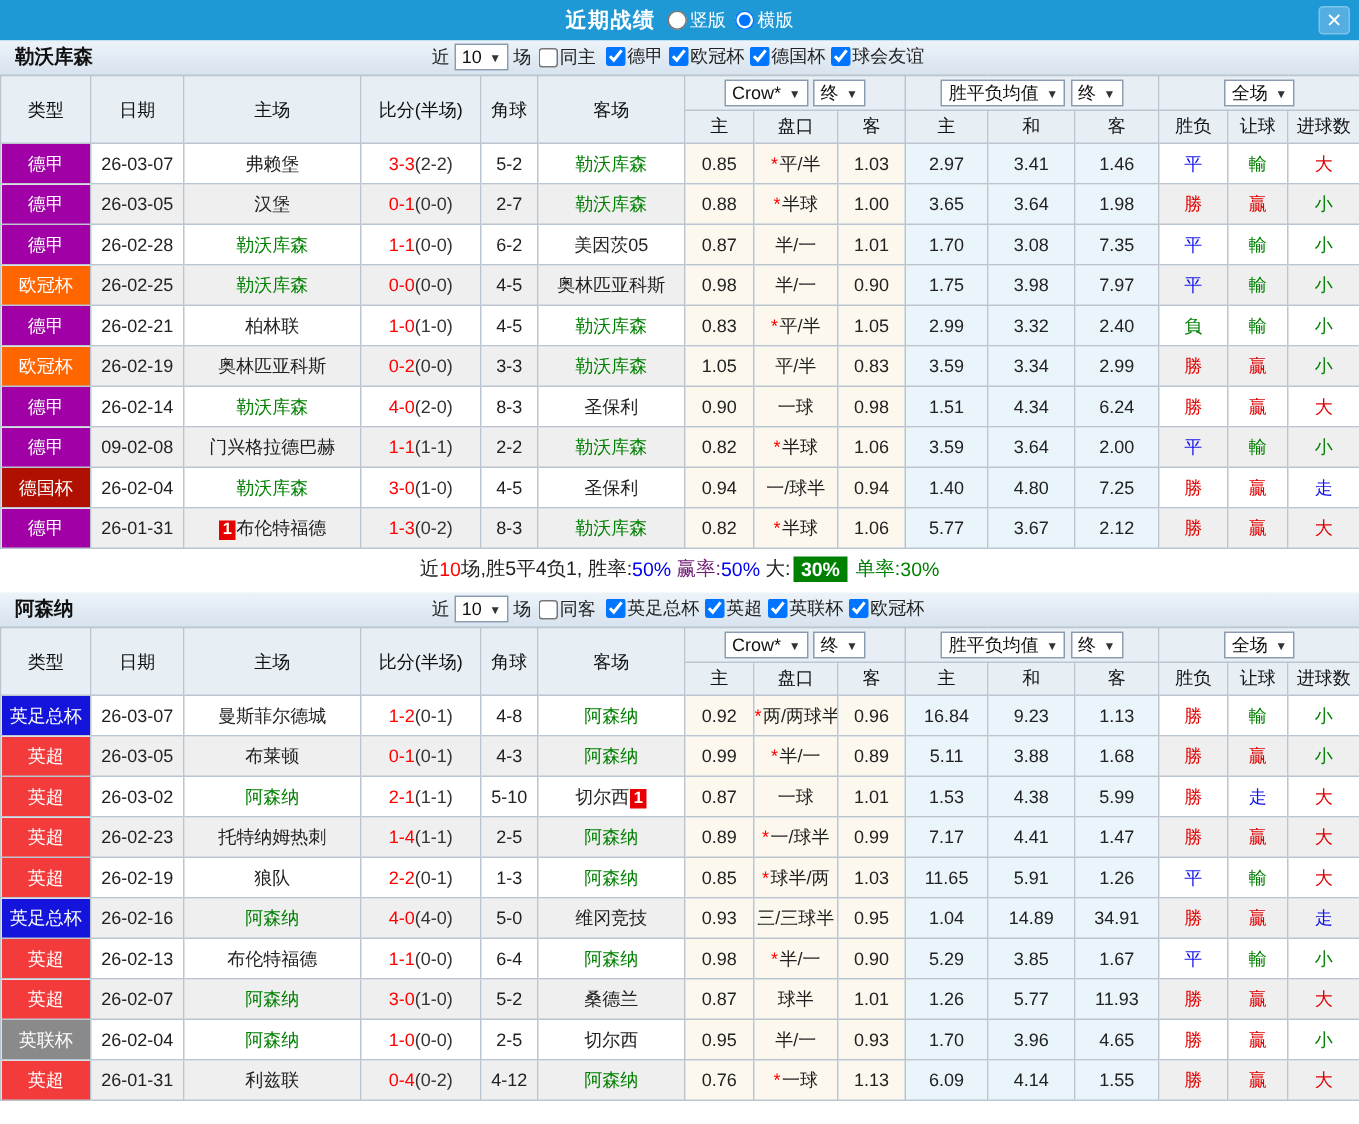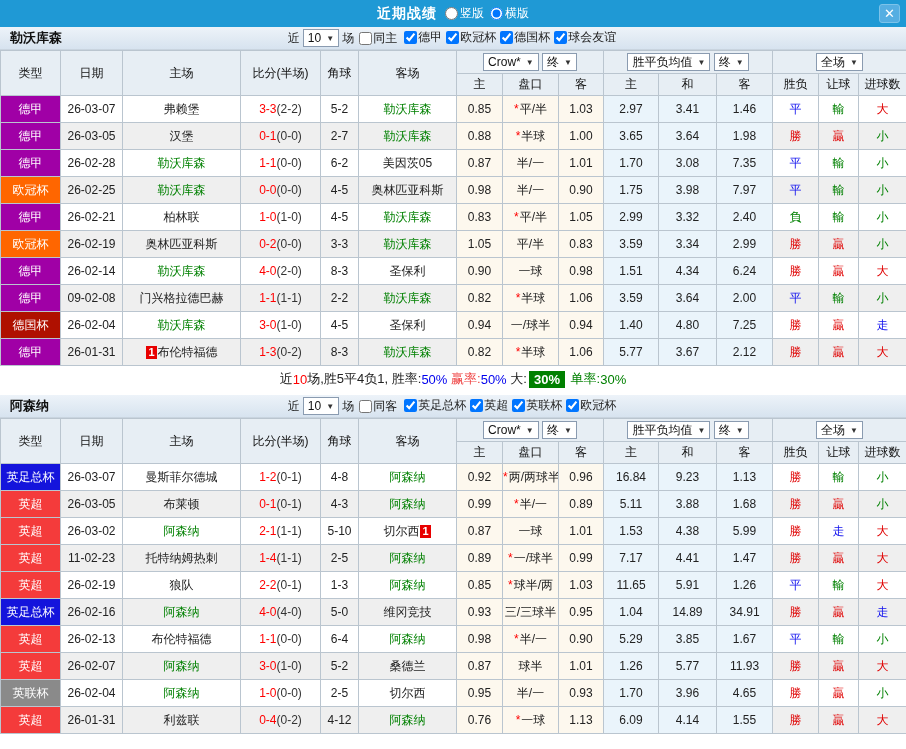--- a/index.html
+++ b/index.html
@@ -347,21 +347,21 @@
           <td style="color: rgb(224, 0, 0);">贏</td>
           <td style="color: rgb(224, 0, 0);">大</td>
         </tr>
       </tbody>
   </table>
   <div class="summary">
       <span style="color: rgb(34, 34, 34);">近</span>
       <span style="color: rgb(255, 0, 0);">10</span>
       <span style="color: rgb(34, 34, 34);">场,胜5平4负1, 胜率:</span>
       <span style="color: rgb(0, 0, 238);">50%</span>
-      <span style="color: #ef4444;"> 赢率:</span>
+      <span style="color: #701a75;"> 赢率:</span>
       <span style="color: rgb(0, 0, 238);">50%</span>
       <span style="color: rgb(34, 34, 34);"> 大:</span>
       <span class="boxed" style="color: rgb(255, 255, 255); background: rgb(0, 128, 0);">30%</span>
       <span style="color: rgb(0, 128, 0);"> 单率:</span>
       <span style="color: rgb(0, 128, 0);">30%</span>
     </div>
 </div>
 
 <div>
   <div class="section-bar">
@@ -504,21 +504,21 @@
           <td class="c-o">1.01</td>
           <td class="c-w">1.53</td>
           <td class="c-w">4.38</td>
           <td class="c-w">5.99</td>
           <td style="color: rgb(224, 0, 0);">勝</td>
           <td style="color: rgb(16, 16, 238);">走</td>
           <td style="color: rgb(224, 0, 0);">大</td>
         </tr>
         <tr class="alt">
           <td class="c-type" style="background: rgb(244, 59, 59);">英超</td>
-          <td>11-02-23</td>
+          <td>26-02-23</td>
           <td><span class="team-link">托特纳姆热刺</span></td>
           <td><span class="ft">1-4</span><span class="ht">(1-1)</span></td>
           <td>2-5</td>
           <td><span class="self team-link">阿森纳</span></td>
           <td class="c-o">0.89</td>
           <td class="c-o"><span class="star">*</span>一/球半</td>
           <td class="c-o">0.99</td>
           <td class="c-w">7.17</td>
           <td class="c-w">4.41</td>
           <td class="c-w">1.47</td>

